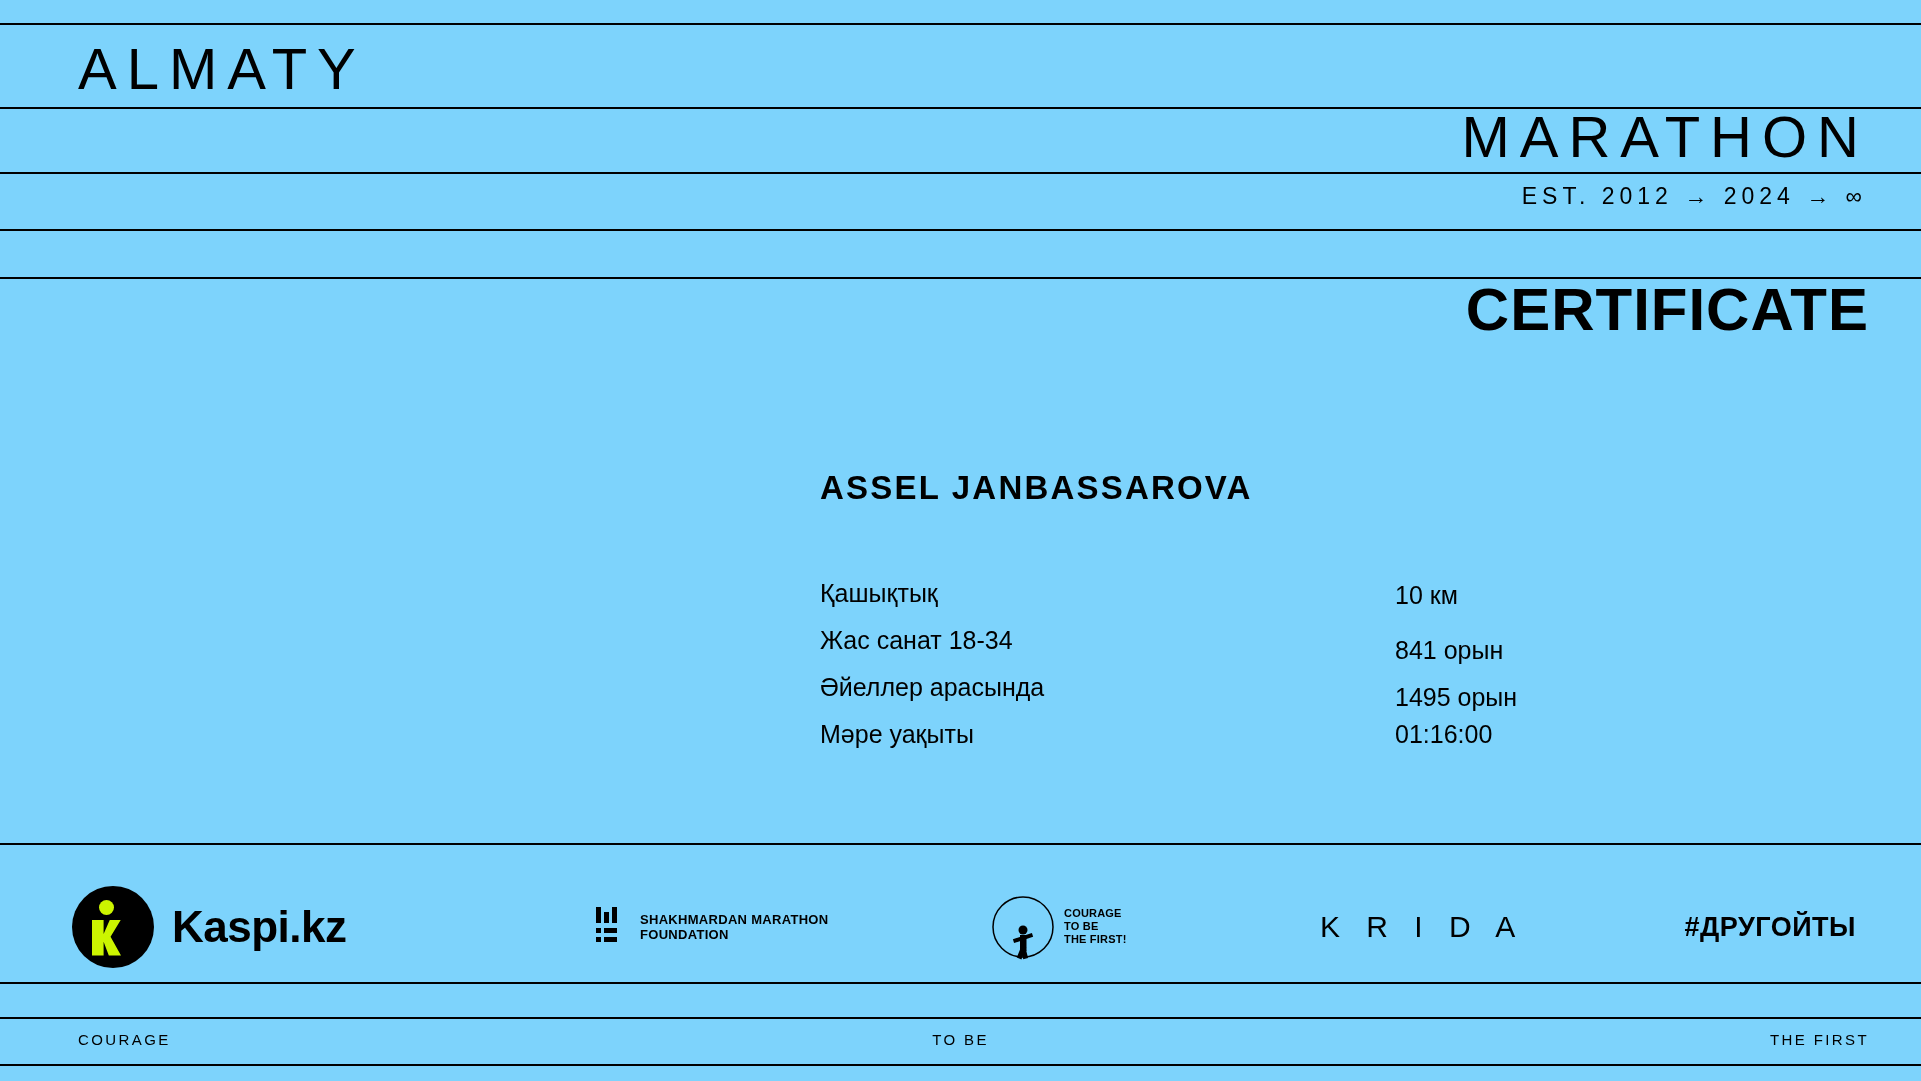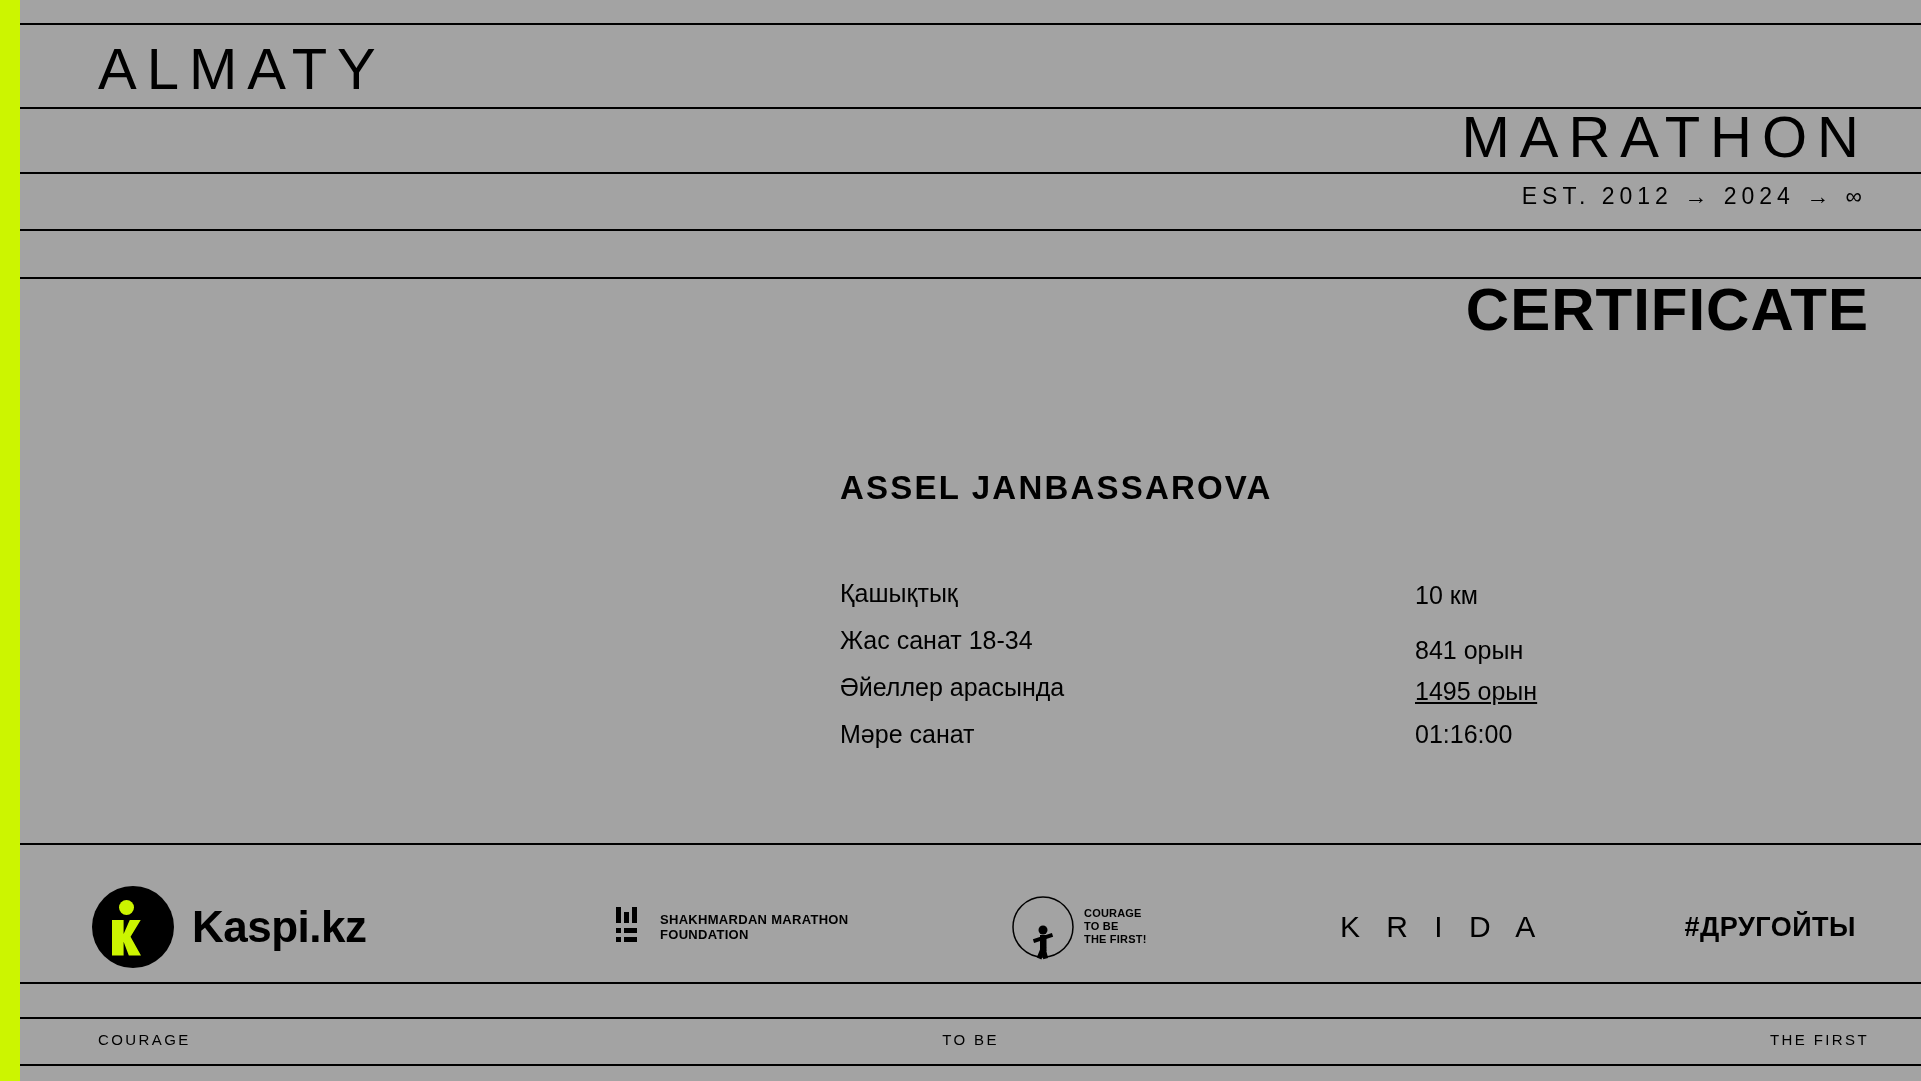--- a/index.html
+++ b/index.html
@@ -12,22 +12,21 @@
     height: 1081px;
     overflow: hidden;
     font-family: "Liberation Sans", sans-serif;
     color: #000;
     position: relative;
   }
 
   .certificate {
     position: absolute;
     inset: 0;
-    background: #a3a3a3;
-    margin-left: 20px;
+    background: #7dd3fc;
   }
 
   
   .rule {
     position: absolute;
     left: 0;
     width: 100%;
     height: 2px;
     background: #000;
   }
@@ -122,21 +121,21 @@
   .result-value {
     position: absolute;
     left: 575px;
     top: 0;
     font-size: 25px;
     line-height: 30px;
     white-space: nowrap;
   }
   .result-row.r0 .result-value { top: 2px; }
   .result-row.r1 .result-value { top: 10px; }
-  .result-row.r2 .result-value { top: 4px; text-decoration: underline; }
+  .result-row.r2 .result-value { top: 10px; }
   .result-row.r2 .result-label { top: 0px; }
   .result-row.r3 .result-value { top: 0px; }
   .result-row.r4 .result-value { top: 0px; }
 
   
   .sponsors {
     position: absolute;
     left: 0;
     right: 0;
     top: 845px;
@@ -282,21 +281,21 @@
     </div>
     <div class="result-row r1">
       <span class="result-label">Жас санат 18-34</span>
       <span class="result-value">841 орын</span>
     </div>
     <div class="result-row r2">
       <span class="result-label">Әйеллер арасында</span>
       <span class="result-value">1495 орын</span>
     </div>
     <div class="result-row r3">
-      <span class="result-label">Мәре санат</span>
+      <span class="result-label">Мәре уақыты</span>
       <span class="result-value">01:16:00</span>
     </div>
   </div>
 
   <div class="sponsors">
 
     <div class="sponsor sponsor-kaspi">
       <div class="kaspi-mark"></div>
       <div class="kaspi-text">Kaspi.kz</div>
     </div>

